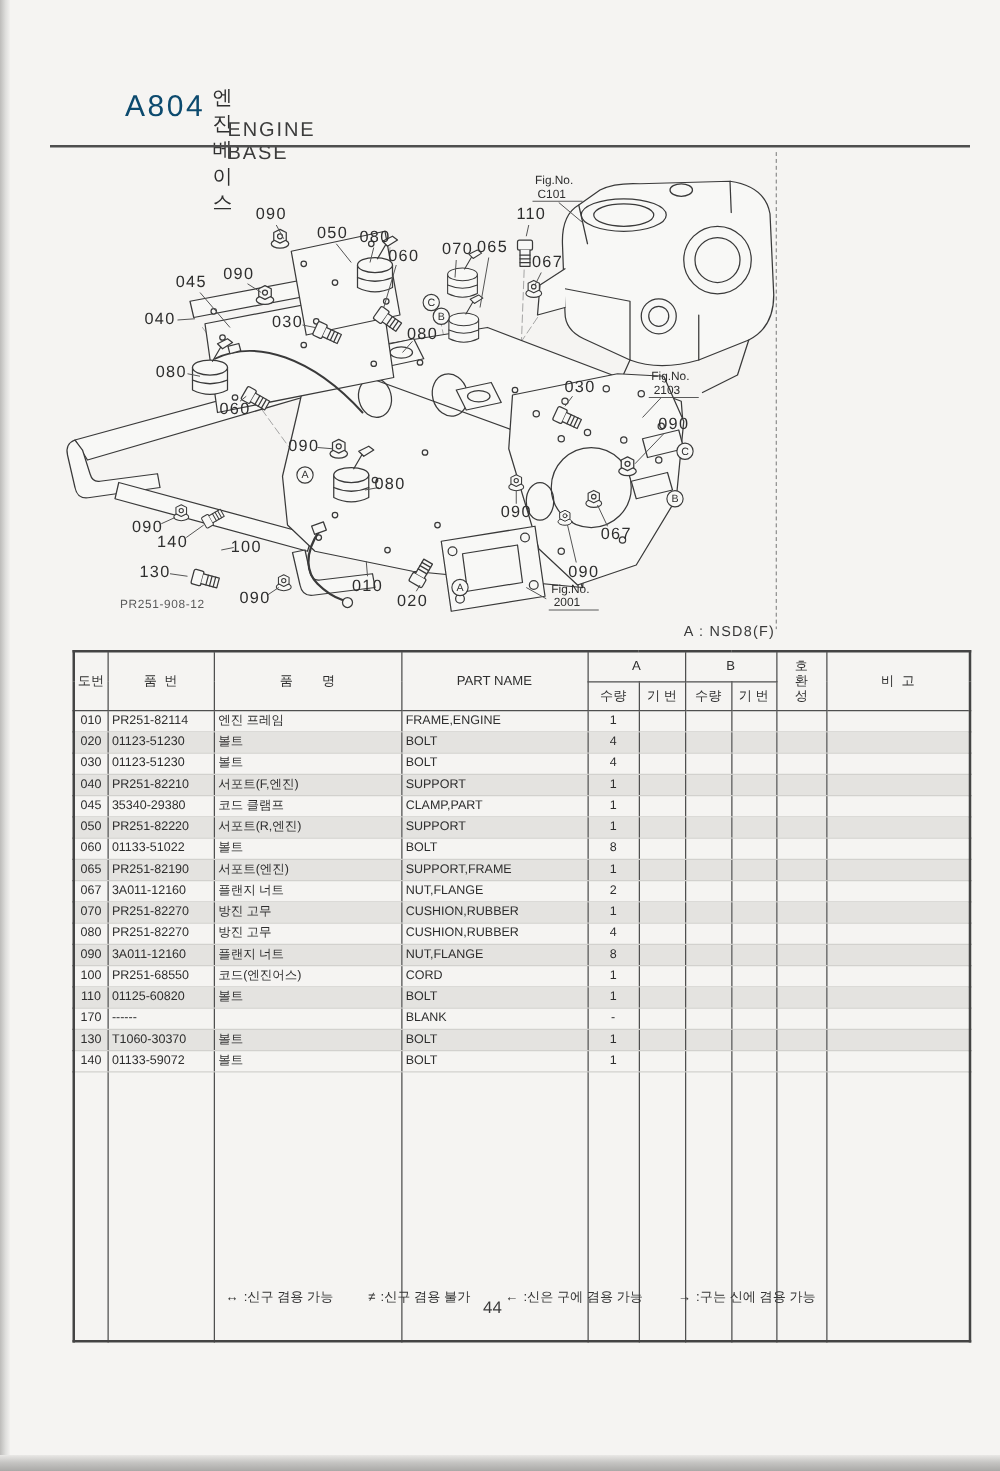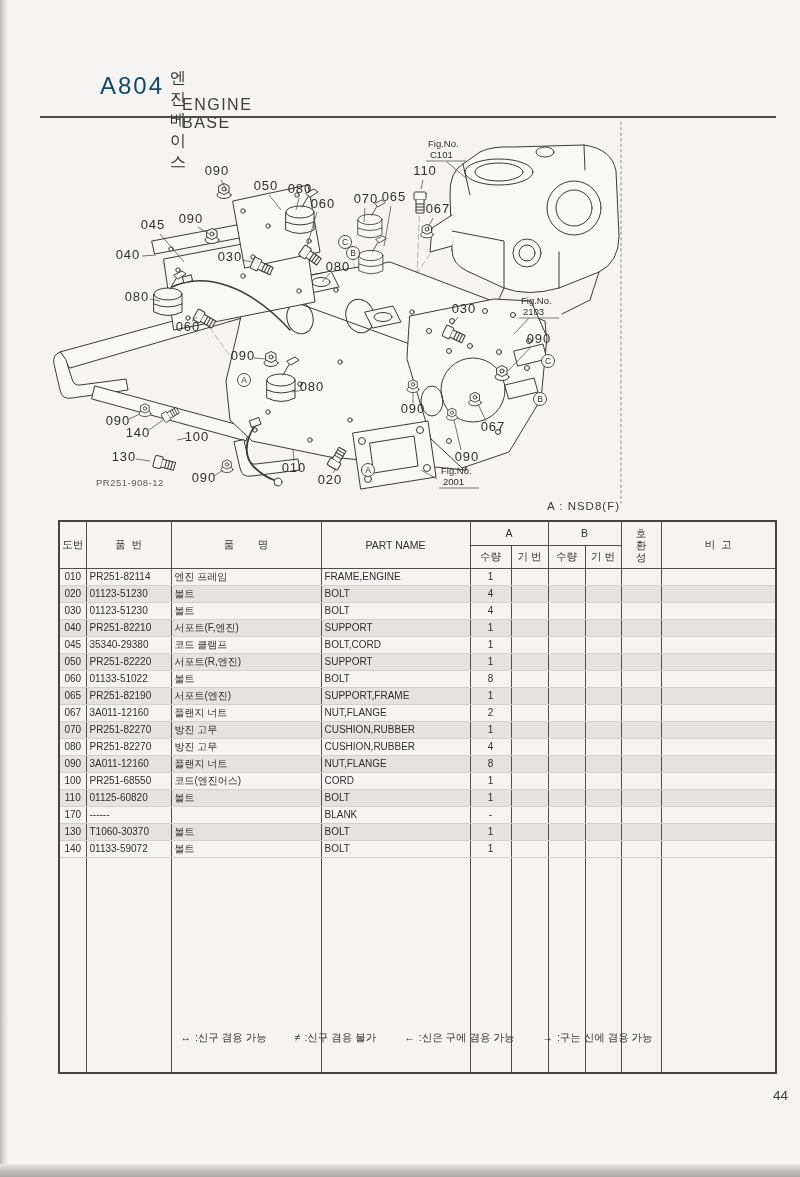--- a/index.html
+++ b/index.html
@@ -30,21 +30,21 @@
     padding:1px 3px;height:14px;line-height:12px;white-space:nowrap;overflow:hidden;}
   .parts-table{border:2px solid #444;}
   .parts-table tr.shaded td{background:#e4e3e0;}
   .parts-table td.c-center{text-align:center;padding:1px 0;}
   .compat-head{font-size:9px;line-height:1.15;white-space:pre-line;}
   .filler td{height:212px;border-top:1px solid #4f4f4f;border-bottom:none;}
   .legend{position:absolute;left:58px;top:1031px;width:717px;text-align:center;
     font-size:10.5px;color:#333;}
   .legend span.item{margin:0 14px;white-space:nowrap;}
   .legend .sym{margin-right:4px;}
-  .page-number{position:absolute;left:0;top:1088px;width:788px;text-align:right;
+  .page-number{position:absolute;left:0;top:1038px;width:788px;text-align:center;
     font-size:13.5px;color:#3a3a3a;}
 </style>
 </head>
 <body>
 
 <div class="page-edge-left"></div>
 <div class="page-edge-bottom"></div>
 
 <div class="title-block">
   <div class="title-code">A804</div>
@@ -407,21 +407,21 @@
         <td></td>
         <td></td>
         <td></td>
         <td></td>
         <td></td>
       </tr>
       <tr>
         <td class="c-center">045</td>
         <td>35340-29380</td>
         <td>코드 클램프</td>
-        <td>BOLT,CORD</td>
+        <td>CLAMP,PART</td>
         <td class="c-center">1</td>
         <td></td>
         <td></td>
         <td></td>
         <td></td>
         <td></td>
       </tr>
       <tr class="shaded">
         <td class="c-center">050</td>
         <td>PR251-82220</td>

